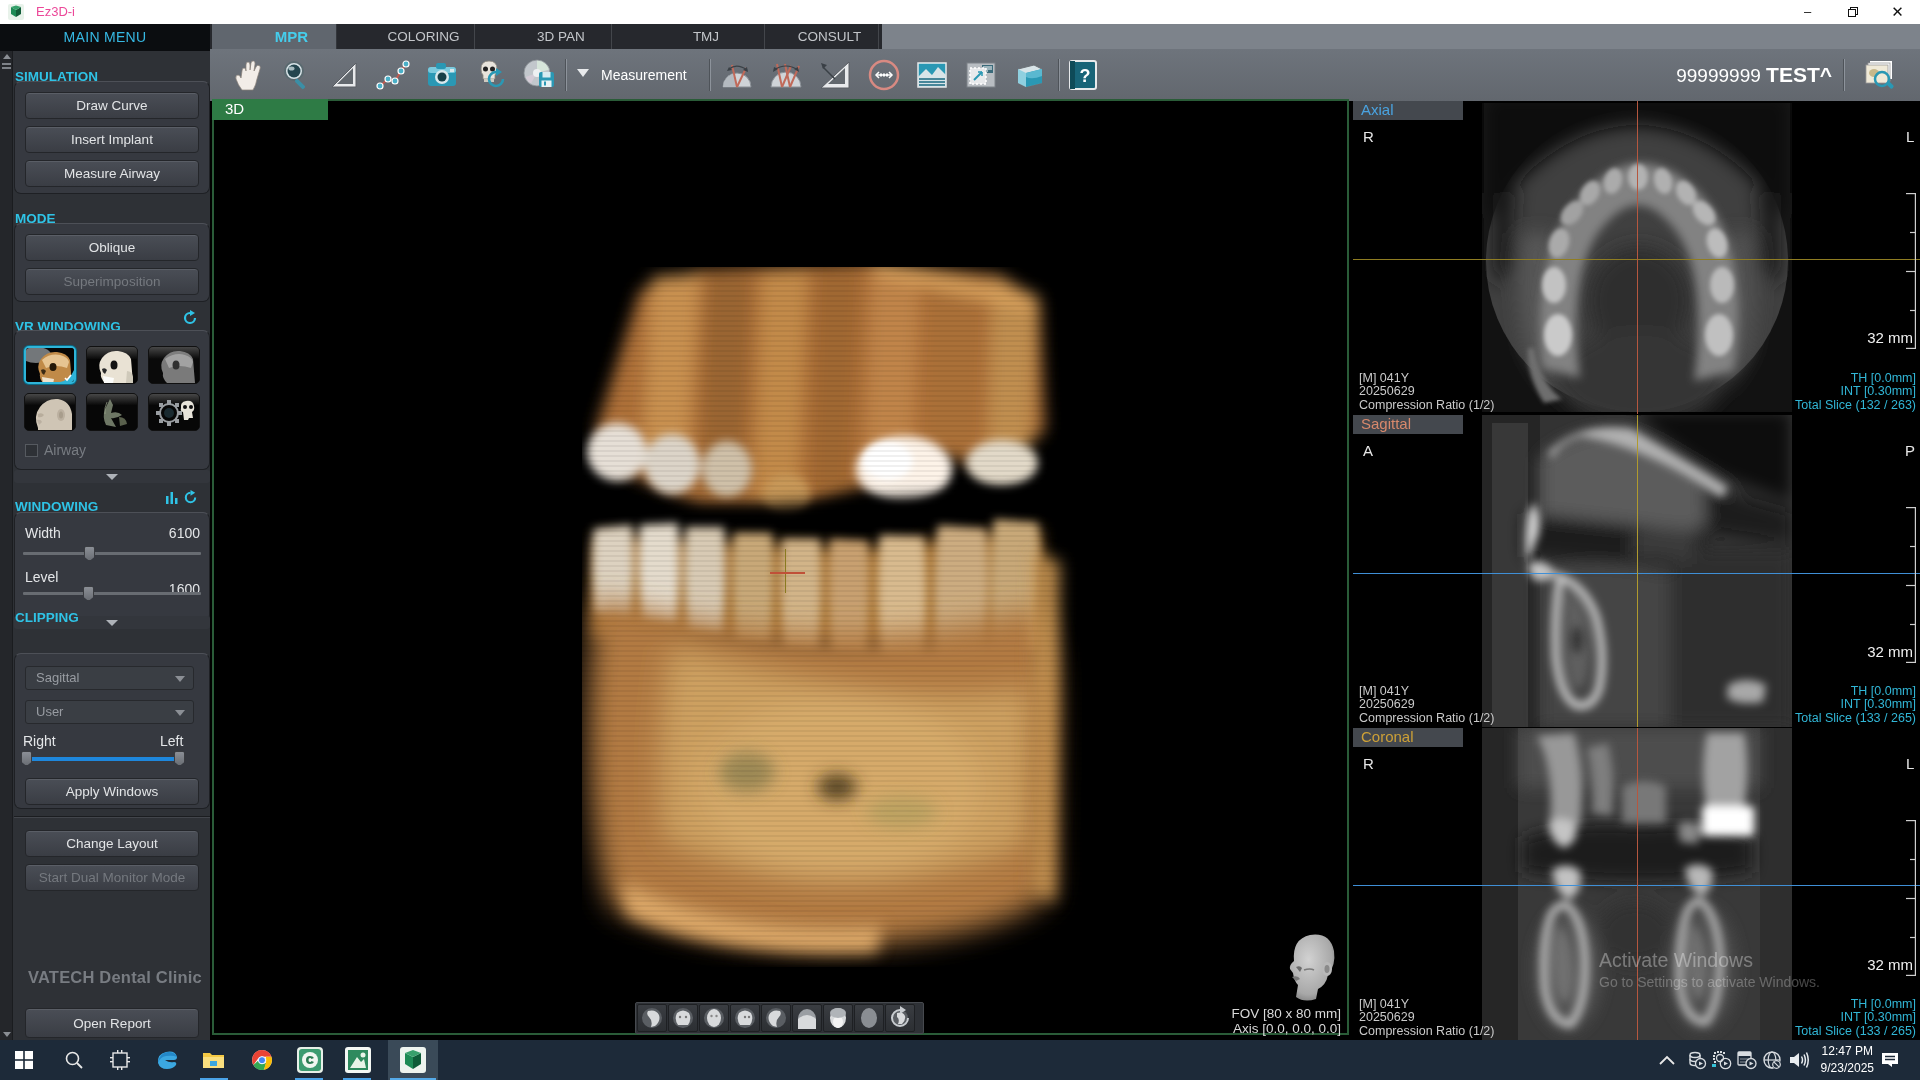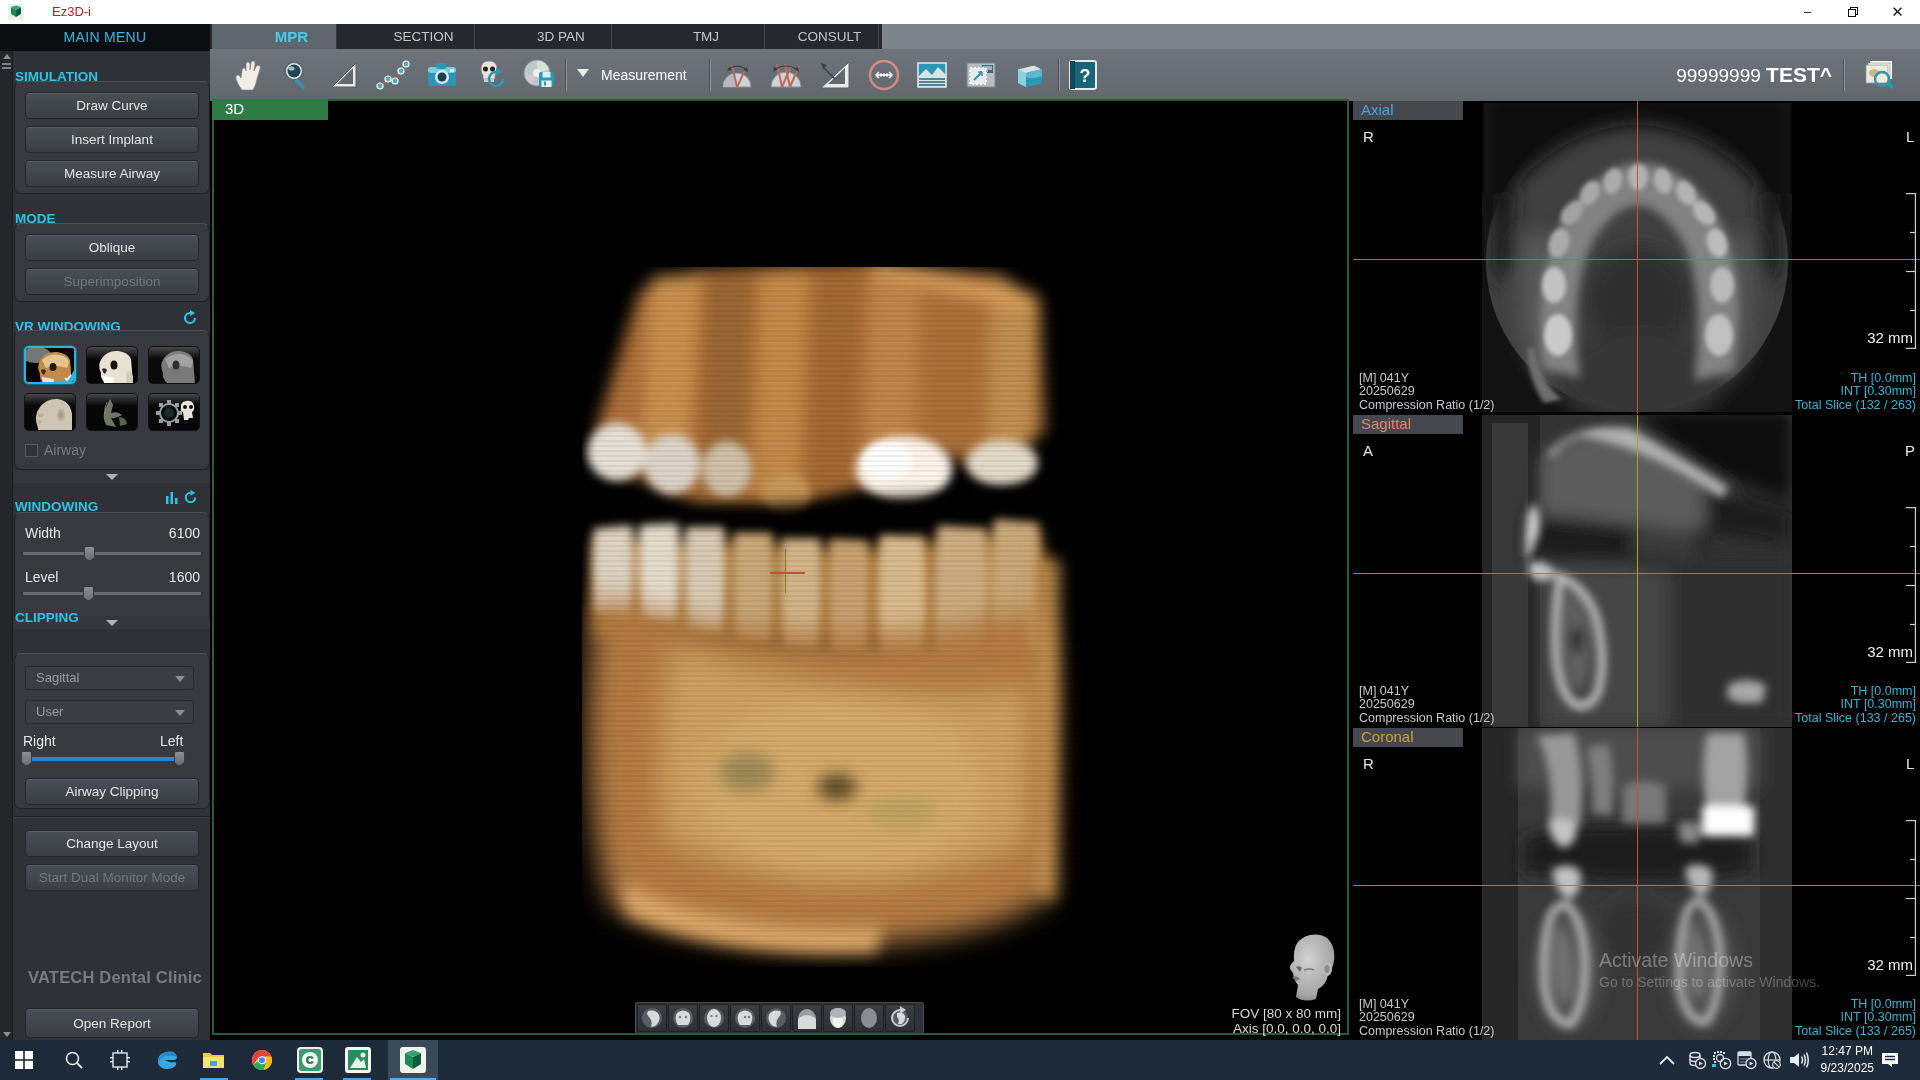--- a/index.html
+++ b/index.html
@@ -1,21 +1,21 @@
 <!DOCTYPE html>
 <html><head>
 <meta charset="utf-8">
 <style>
   * { margin:0; padding:0; box-sizing:border-box; }
   html,body { width:1920px; height:1080px; overflow:hidden; background:#000; font-family:"Liberation Sans", sans-serif; }
   .abs { position:absolute; }
 
   
   #titlebar { left:0; top:0; width:1920px; height:24px; background:#ffffff; }
-  #titlebar .apptitle { position:absolute; left:36px; top:4px; font-size:13px; color:#b91c1c;margin-left:16px; }
+  #titlebar .apptitle { position:absolute; left:36px; top:4px; font-size:13px; color:#ec4899; }
   .winbtn { position:absolute; top:0; width:45px; height:24px; text-align:center; color:#111; font-size:13px; line-height:24px; }
 
   
   #sidebar { left:0; top:24px; width:210px; height:1016px; background:#2e3136; }
   #mainmenu { position:absolute; left:0; top:0; width:210px; height:27px; background:#0b0d10; color:#36b9e4; font-weight:normal; font-size:14px; text-align:center; line-height:27px; letter-spacing:0.3px; }
   #scrollstrip { position:absolute; left:0; top:27px; width:13px; height:989px; background:#24262a; border-right:1px solid #1a1c1f; }
   .sechdr { position:absolute; left:15px; color:#2fc3e6; font-weight:bold; font-size:13.5px;margin-top:8px; }
   .grpbox { position:absolute; left:14px; width:196px; background:#363940; border:1px solid #1e2024; border-top:1px solid #4d5057; border-radius:7px; }
   .sbtn { position:absolute; left:25px; width:174px; height:27px; background:linear-gradient(#4a4e56,#3a3d44); border:1px solid #24262a; box-shadow:inset 0 1px 0 #5a5e66; border-radius:4px; color:#e2e4e6; font-size:13.5px; text-align:center; line-height:25px; }
   .sbtn.dis { color:#75797f; }
@@ -200,46 +200,46 @@
   <svg class="abs" style="left:183px;top:466px" width="15" height="15" viewBox="0 0 16 16">
       <path d="M13 8 A5 5 0 1 1 8 3" fill="none" stroke="#2fc3e6" stroke-width="2.2"></path>
       <path d="M8 0 L13 3 L8 6 Z" fill="#2fc3e6"></path>
     </svg>
   <div class="grpbox" style="top:488px; height:110px"></div>
   <div class="abs" style="left:25px;top:501px;color:#e4e6e8;font-size:14px">Width</div>
   <div class="abs" style="left:25px;top:501px;width:175px;text-align:right;color:#e4e6e8;font-size:14px">6100</div>
   <div class="slidtrack" style="left:23px;top:528px;width:178px"></div>
   <div class="slidthumb" style="left:84px;top:522px"></div>
   <div class="abs" style="left:25px;top:545px;color:#e4e6e8;font-size:14px">Level</div>
-  <div class="abs" style="left:25px;top:545px;width:175px;text-align:right;color:#e4e6e8;font-size:14px">1600</div>
+  <div class="abs" style="left:25px;top:557px;width:175px;text-align:right;color:#e4e6e8;font-size:14px">1600</div>
   <div class="slidtrack" style="left:23px;top:568px;width:178px"></div>
   <div class="slidthumb" style="left:83px;top:562px"></div>
   <div class="collapsestrip" style="top:592px"></div>
 
   <div class="sechdr" style="top:578px">CLIPPING</div>
   <div class="grpbox" style="top:629px; height:156px"></div>
   <div class="ddown" style="top:642px">Sagittal<div class="ddarr"></div></div>
   <div class="ddown" style="top:676px">User<div class="ddarr"></div></div>
   <div class="abs" style="left:23px;top:709px;color:#e4e6e8;font-size:14px">Right</div>
   <div class="abs" style="left:160px;top:709px;color:#e4e6e8;font-size:14px">Left</div>
   <div class="slidtrack" style="left:26px;top:733px;width:153px;background:#1e87dc;height:4px"></div>
   <div class="slidthumb" style="left:21px;top:727px"></div>
   <div class="slidthumb" style="left:174px;top:727px"></div>
-  <div class="sbtn" style="top:754px">Airway Clipping</div>
+  <div class="sbtn" style="top:754px">Apply Windows</div>
   <div class="abs" style="left:14px;top:792px;width:196px;height:1px;background:#1b1d20;box-shadow:0 1px 0 #42454b"></div>
   <div class="sbtn" style="top:806px">Change Layout</div>
   <div class="sbtn dis" style="top:840px">Start Dual Monitor Mode</div>
   <div class="abs" style="left:28px;top:944px;color:#787c82;font-size:16.5px;font-weight:bold;letter-spacing:0.2px">VATECH Dental Clinic</div>
   <div class="sbtn" style="top:984px;height:30px;line-height:29px">Open Report</div>
 </div>
 
 <div class="abs" id="tabstrip">
   <div id="tabsdark"></div>
   <div class="tab" id="tabMPR" style="left:2px; width:125px">MPR</div>
-  <div class="tab" style="left:128px; width:137px">SECTION</div>
+  <div class="tab" style="left:128px; width:137px">COLORING</div>
   <div class="tab" style="left:266px; width:136px">3D PAN</div>
   <div class="tab" style="left:403px; width:152px">TMJ</div>
   <div class="tab" style="left:536px; width:133px">CONSULT</div>
 </div>
 
 <div class="abs" id="toolbar">
   <svg class="abs" style="left:20px;top:8px" width="36" height="36" viewBox="0 0 36 36">
       <g fill="#f2ede8" stroke="#8a8178" stroke-width="0.7">
         <path d="M12 33 Q8 28 6 22 Q5 18 8 18 Q10 18 11 21 L12 14 Q12 11 14 11 Q16 11 16 14 L16 8 Q16 5 18 5 Q20 5 20 8 L20 13 L21 6 Q21.5 3.5 23.5 4 Q25.5 4.5 25 7 L24 14 L26 10 Q27 7.5 29 8.5 Q31 9.5 30 12 L27 22 Q26 28 23 33 Z"></path>
       </g>

